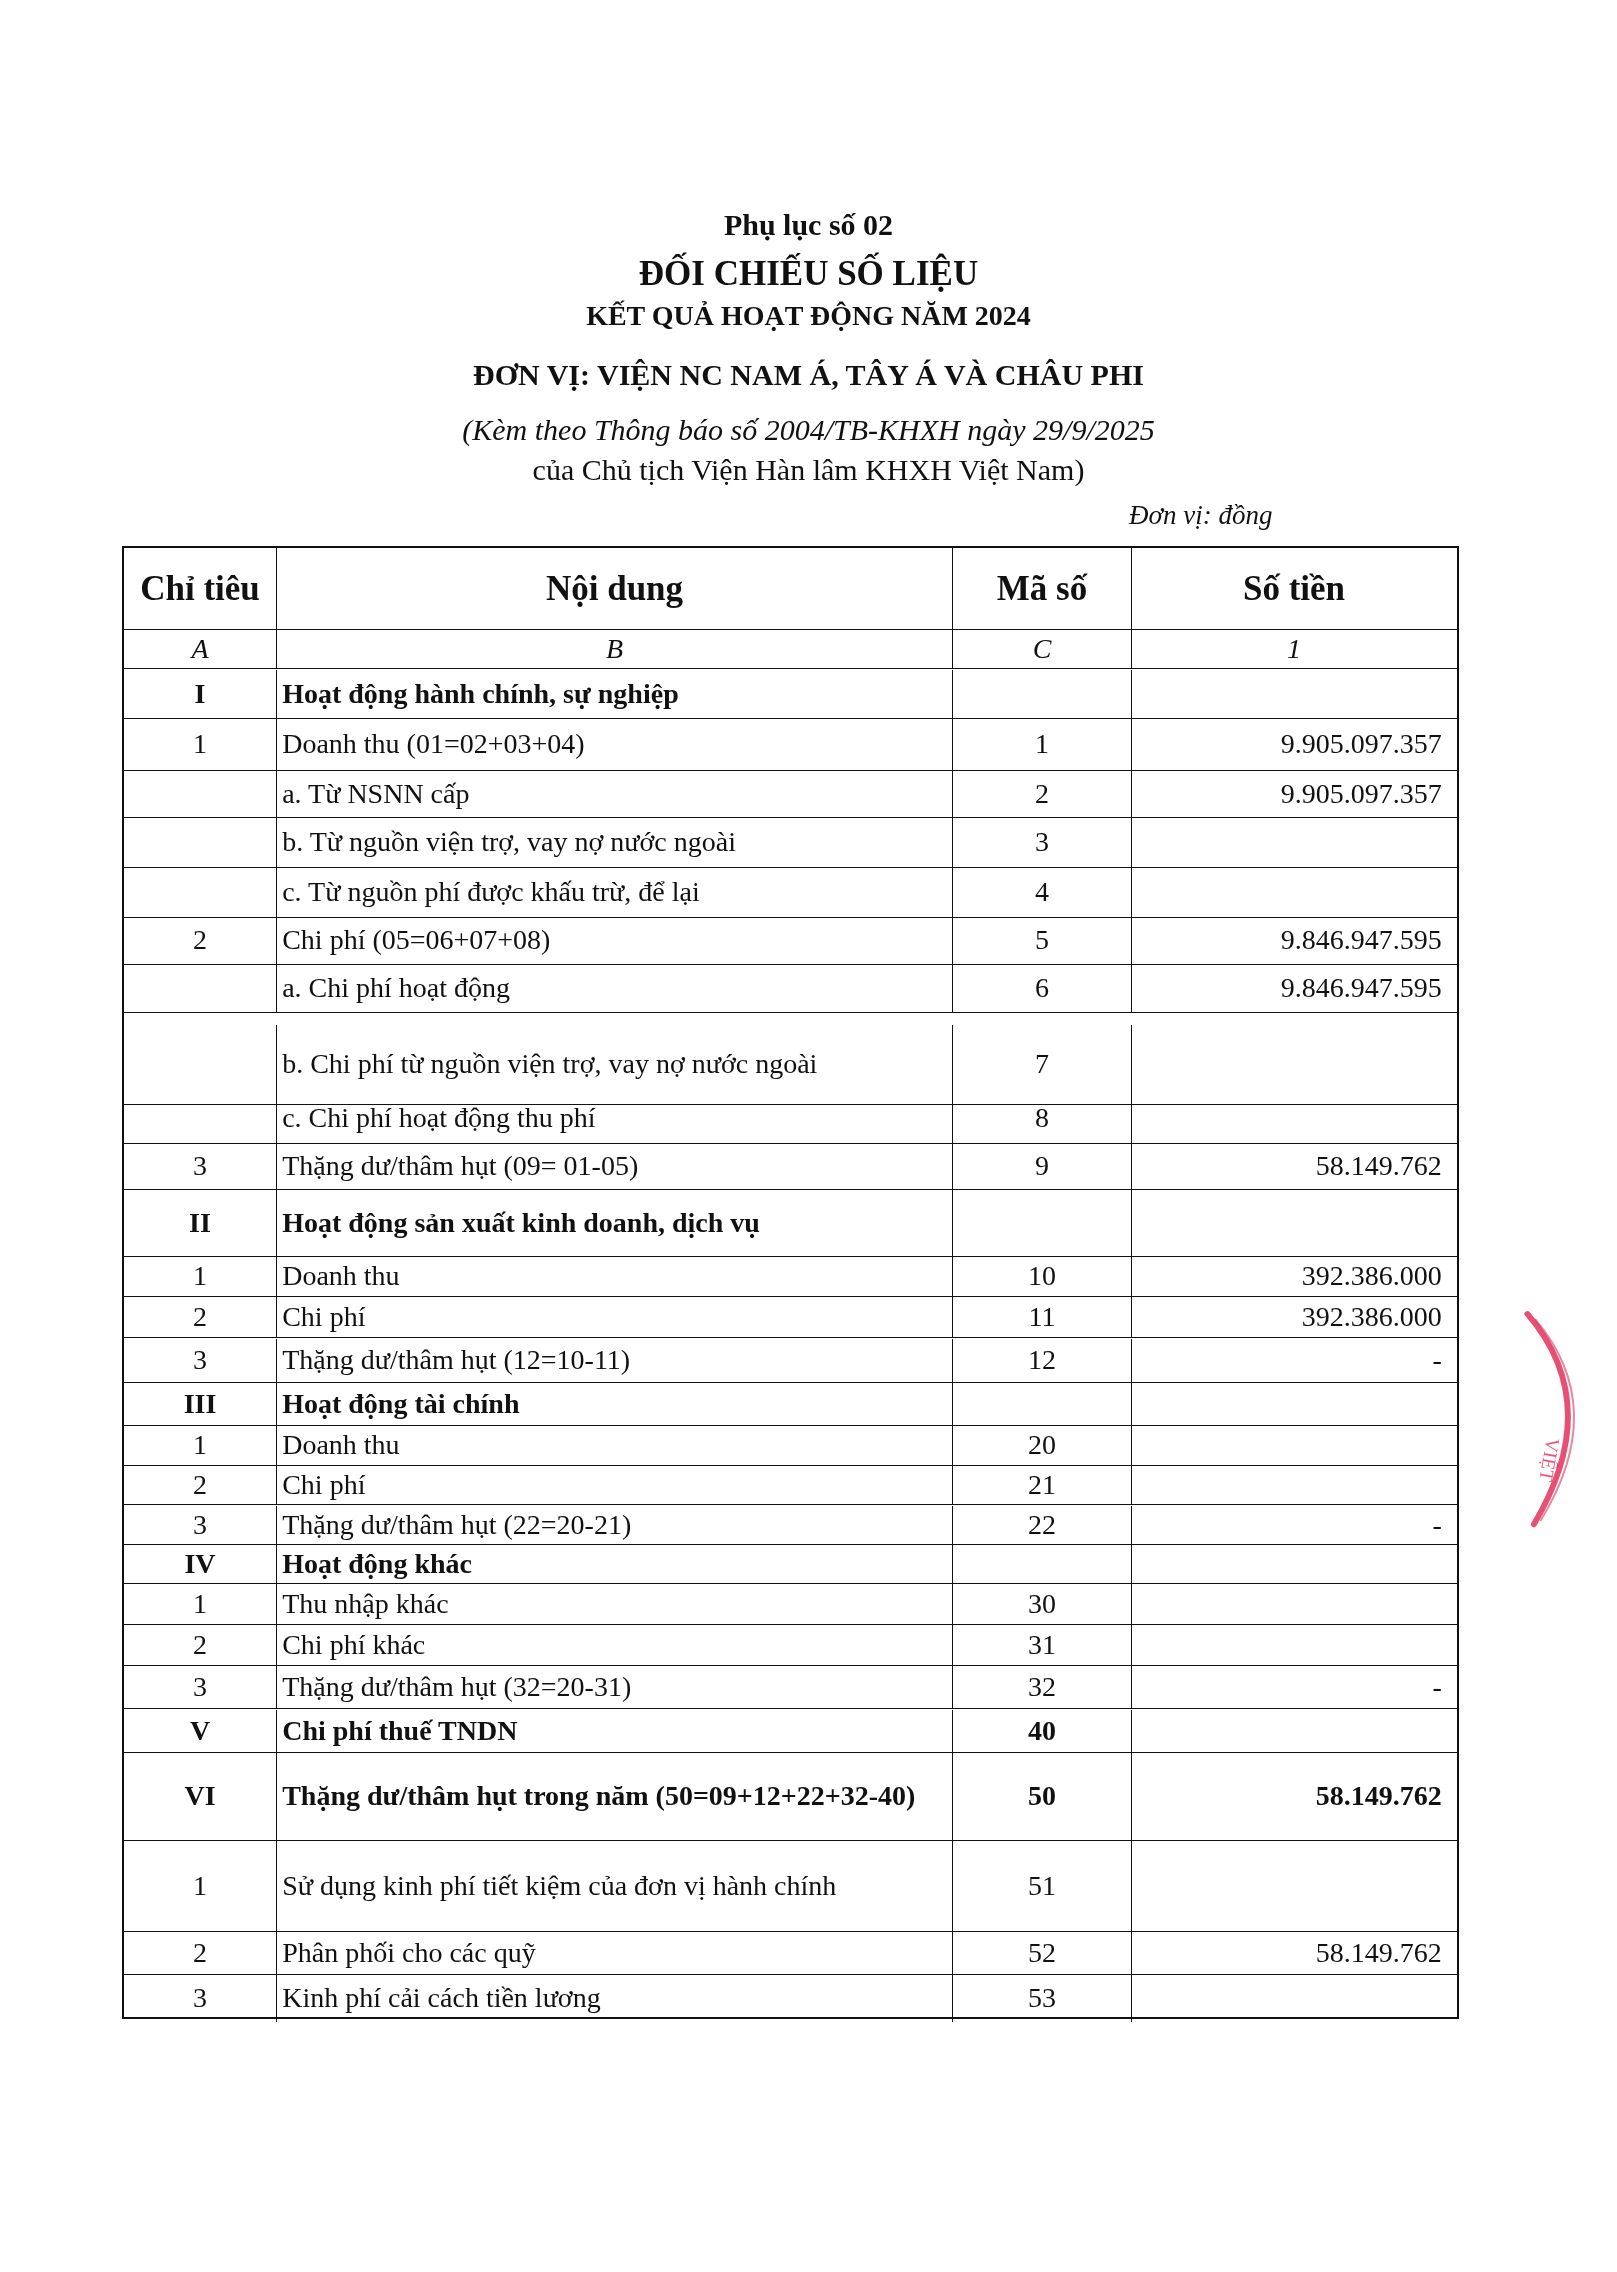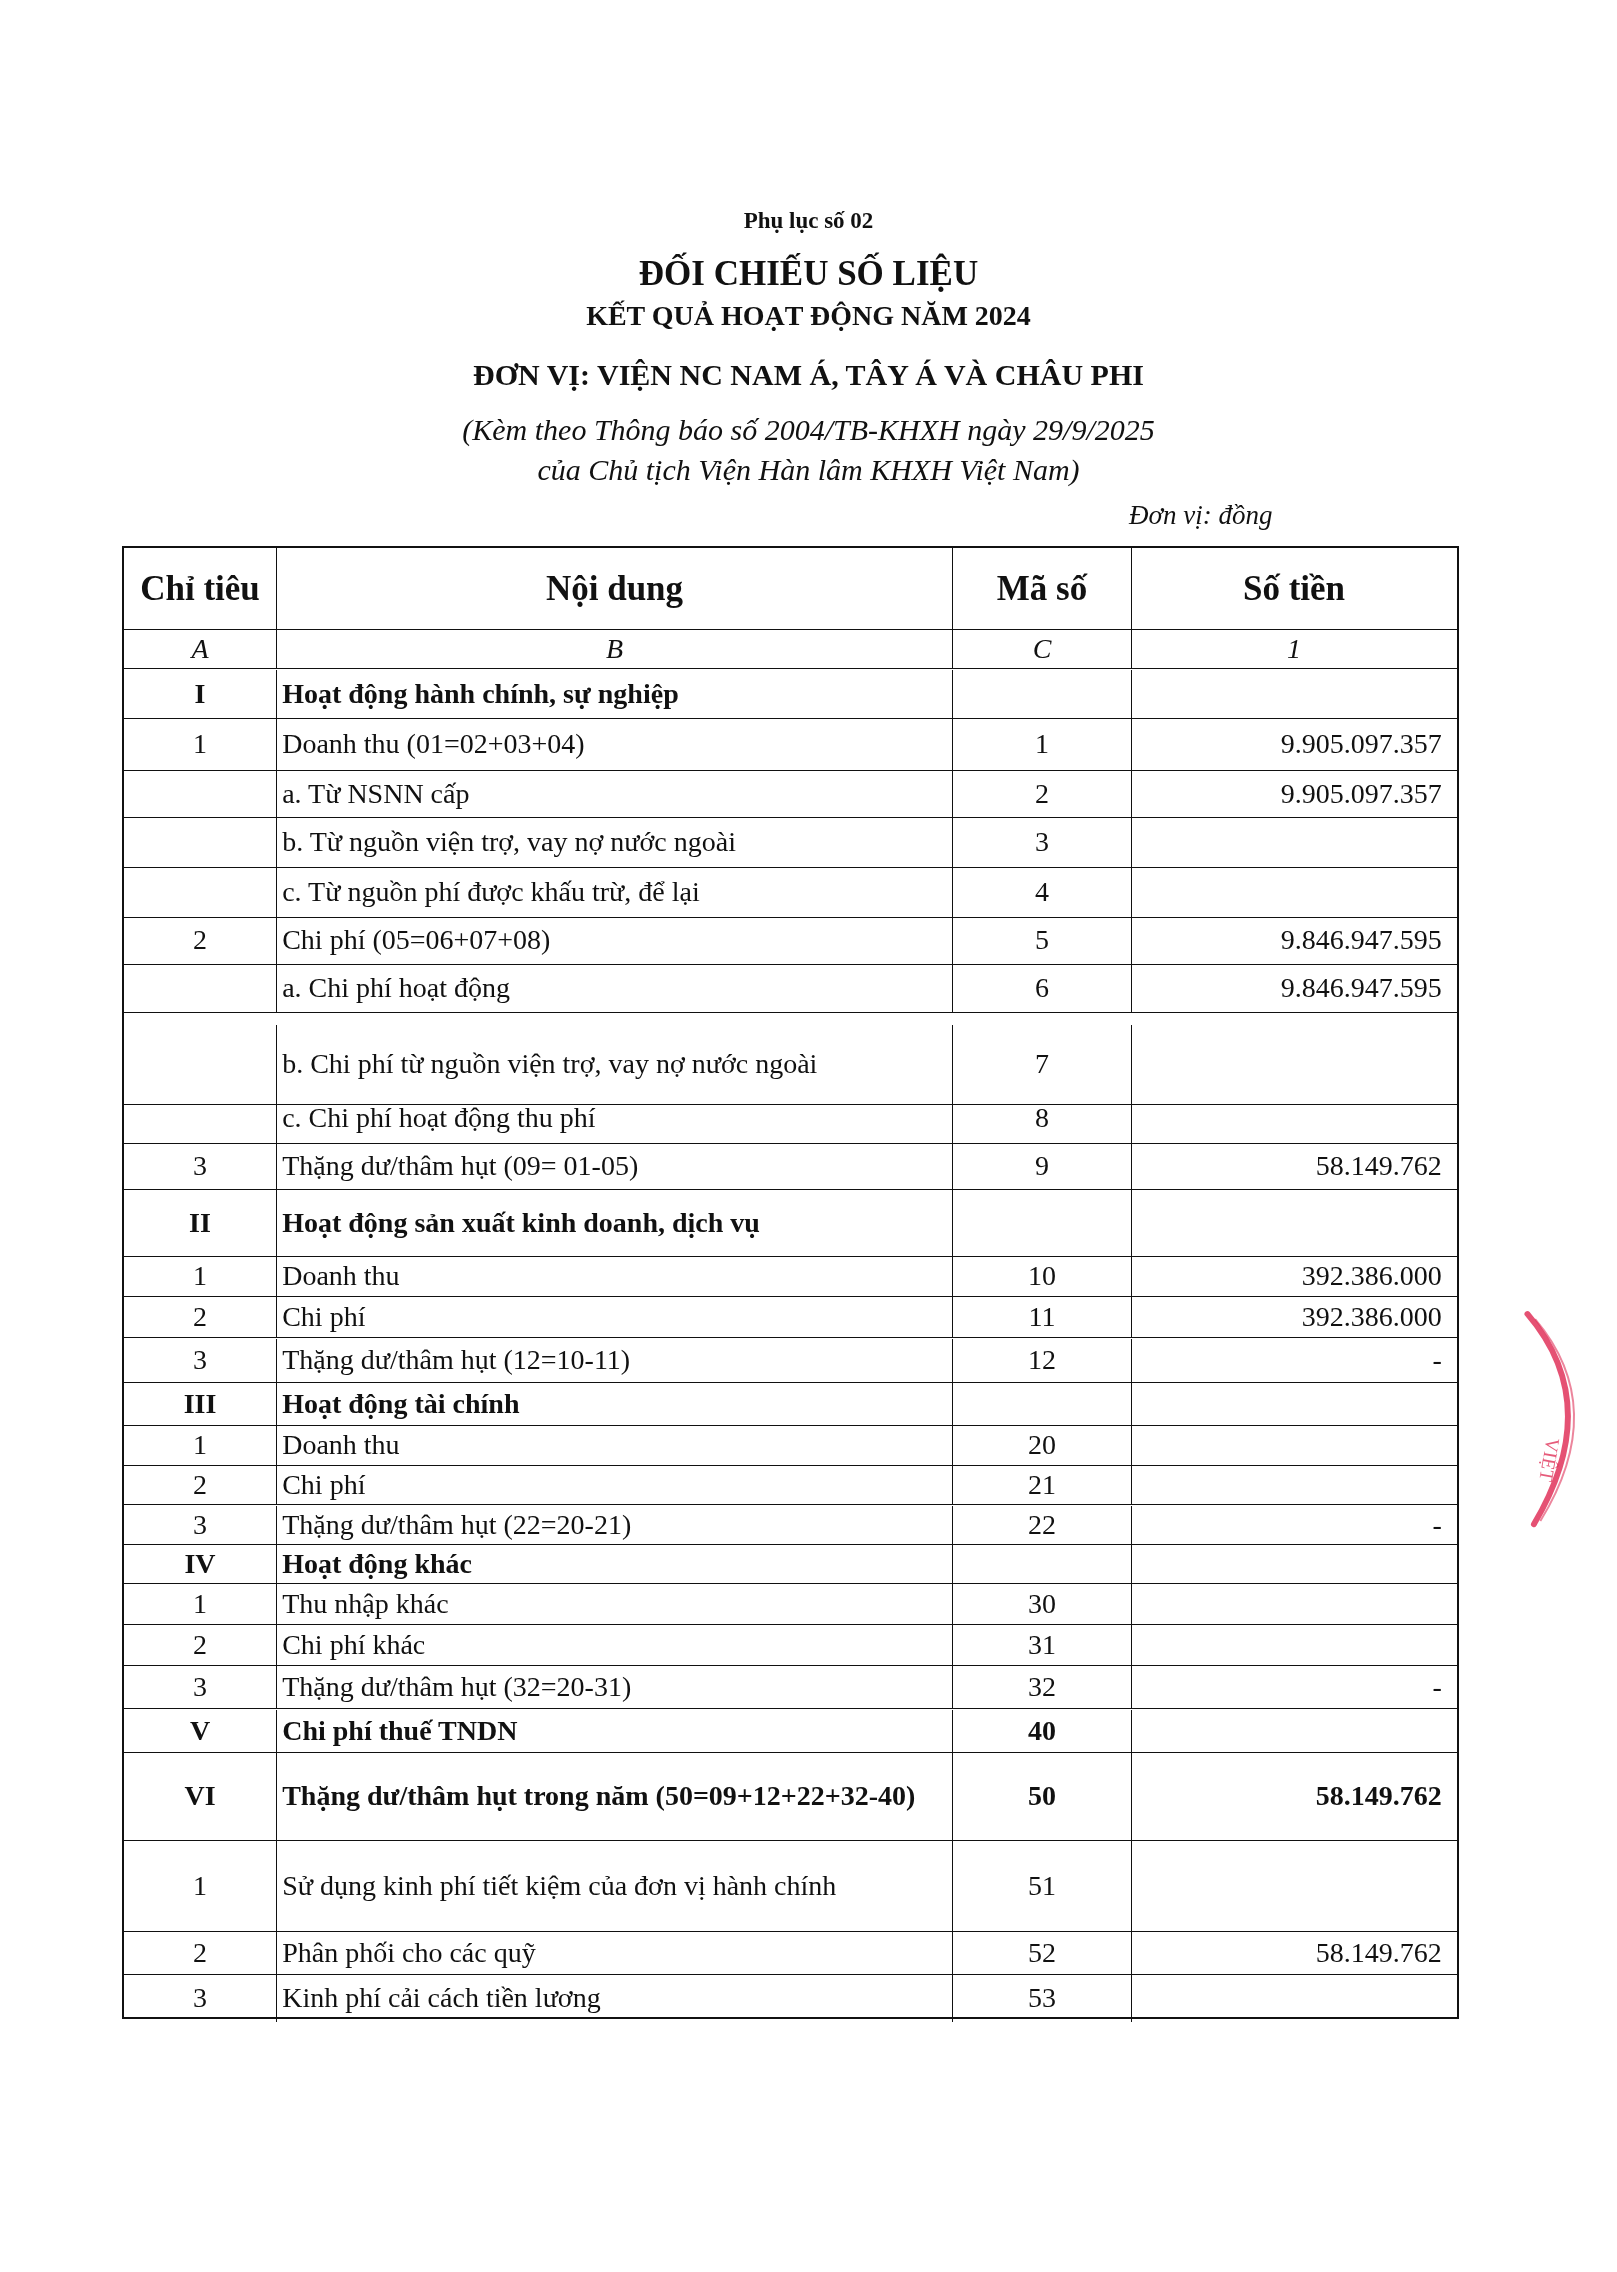--- a/index.html
+++ b/index.html
@@ -1,24 +1,24 @@
 <!DOCTYPE html>
 <html style="font-size:10.4px"><head>
 <meta charset="utf-8">
 <style>
   html, body { margin: 0; padding: 0; background: #ffffff; }
   body { width: 1617px; height: 2273px; position: relative; overflow: hidden;
          font-family: "Liberation Serif", "DejaVu Serif", serif; color: #111; }
   .hdr { position: absolute; left: 0; width: 1617px; text-align: center; white-space: nowrap; }
-  .h-appendix { top: 208px; font-size: 23px; font-weight: bold; }
+  .h-appendix { top: 208px; font-size: 30px; font-weight: bold; }
   .h-title1 { top: 254px; font-size: 35px; font-weight: bold; }
   .h-title2 { top: 300px; font-size: 28px; font-weight: bold; }
   .h-unit-name { top: 358px; font-size: 30px; font-weight: bold; }
   .h-ref1 { top: 413px; font-size: 30px; font-style: italic; }
-  .h-ref2 { top: 453px; font-size: 30px; font-style: italic; }
+  .h-ref2 { top: 453px; font-size: 30px; }
   .currency { position: absolute; left: 1129px; top: 500px; font-size: 27px; font-style: italic; white-space: nowrap; }
 
   .table { position: absolute; left: 122px; top: 546px; width: 1337px; height: 1473px;
            border: 2.6px solid #111; box-sizing: border-box; }
   .row { position: absolute; left: 0; right: 0; border-bottom: 1.9px solid #111; box-sizing: border-box; }
   .row.last { border-bottom: none; }
   .cell { position: absolute; top: 0; bottom: 0; display: flex; align-items: center; box-sizing: border-box;
           font-size: 28px; line-height: 1.3; }
   .c-a { left: 0; width: 153px; justify-content: center; border-right: 1.9px solid #111; }
   .c-b { left: 153px; width: 676px; padding-left: 5.2px; border-right: 1.9px solid #111; }

